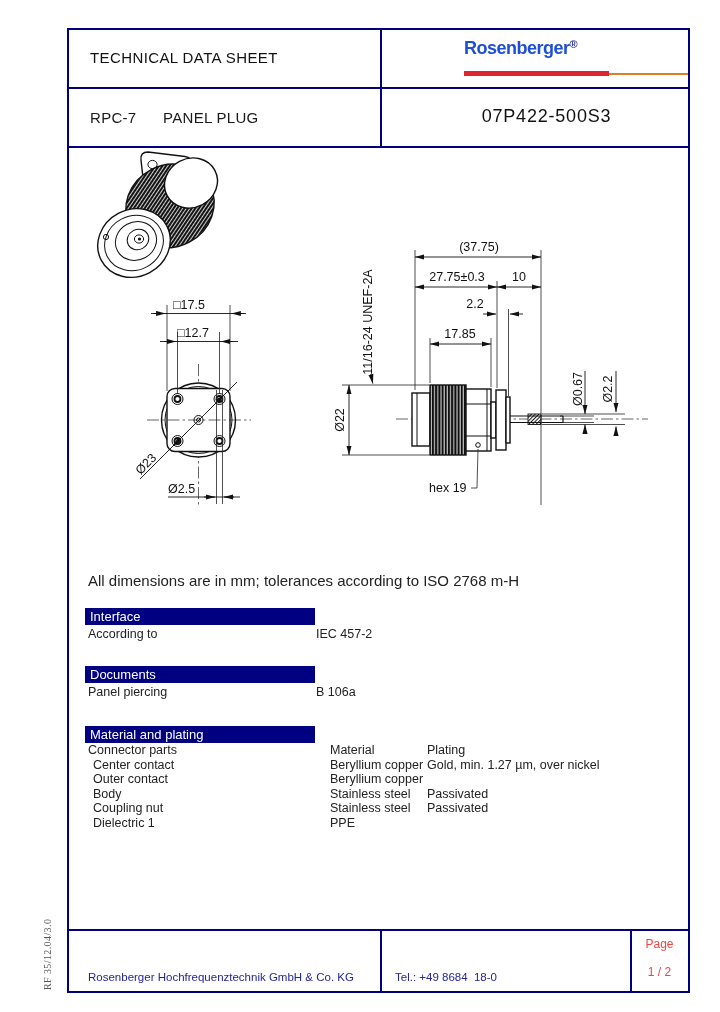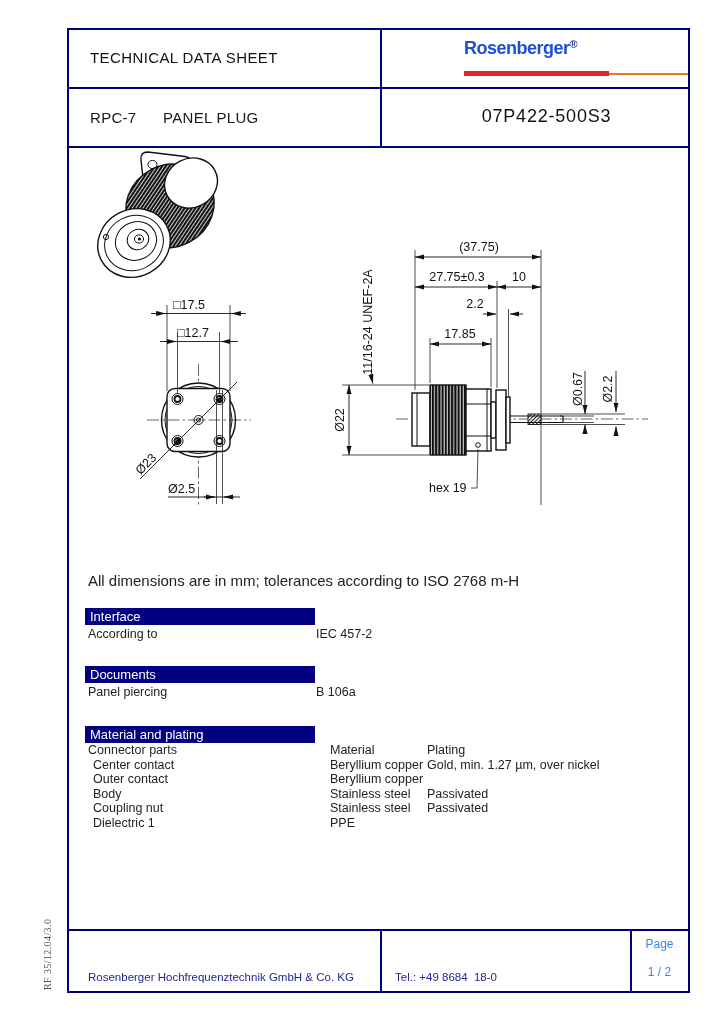--- a/index.html
+++ b/index.html
@@ -26,21 +26,21 @@
   .value-col { left:316px; }
   .mtable { left:88px; top:743px; width:560px; font-size:12.5px; color:#222; line-height:14.5px; }
   .mrow { display:flex; }
   .mc1 { width:242px; }
   .mc1.ind { padding-left:5px; }
   .mc2 { width:97px; }
   .mc3 { flex:1; }
   .ftxt { font-size:11.5px; color:#23259a; line-height:16px; }
   .fcol1 { left:88px; top:937px; white-space:pre; }
   .fcol2 { left:395px; top:937px; white-space:pre; }
-  .fcol3 { left:631px; top:937px; width:57px; text-align:center; color:#3b82f6; font-size:12px; }
+  .fcol3 { left:631px; top:937px; width:57px; text-align:center; color:#ef4444; font-size:12px; }
   .pagegap { margin-top:14px; }
   .side-label { left:42px; top:990px; width:102px; height:12px; transform-origin:0 0; transform:rotate(-90deg);
                 font-family:"Liberation Serif",serif; font-size:10px; color:#555; letter-spacing:0.4px; }
   
   #drawing-svg { position:absolute; left:68px; top:148px; }
   .pl  { fill:#ffffff; stroke:#111; stroke-width:1.4; }
   .pl2 { fill:none; stroke:#111; stroke-width:1.2; }
   .tl  { fill:none; stroke:#111; stroke-width:1; }
   .xl  { fill:none; stroke:#222; stroke-width:0.8; }
   .dl  { fill:none; stroke:#111; stroke-width:0.9; }

